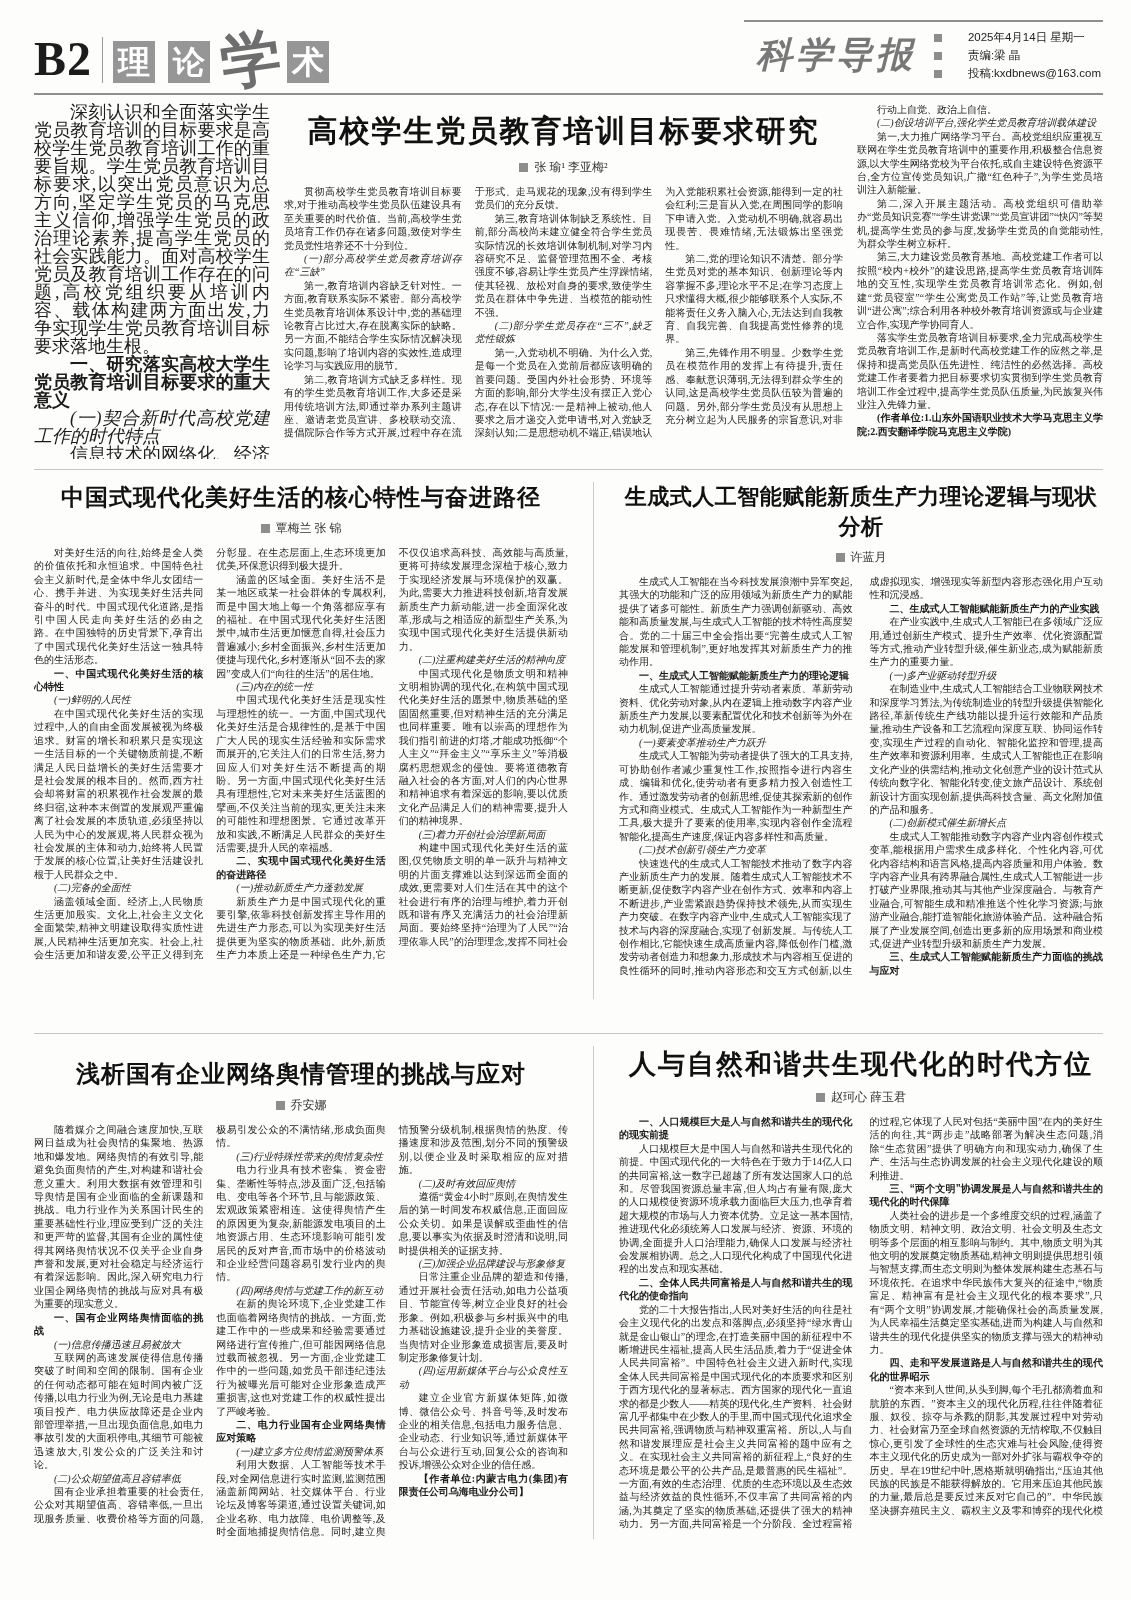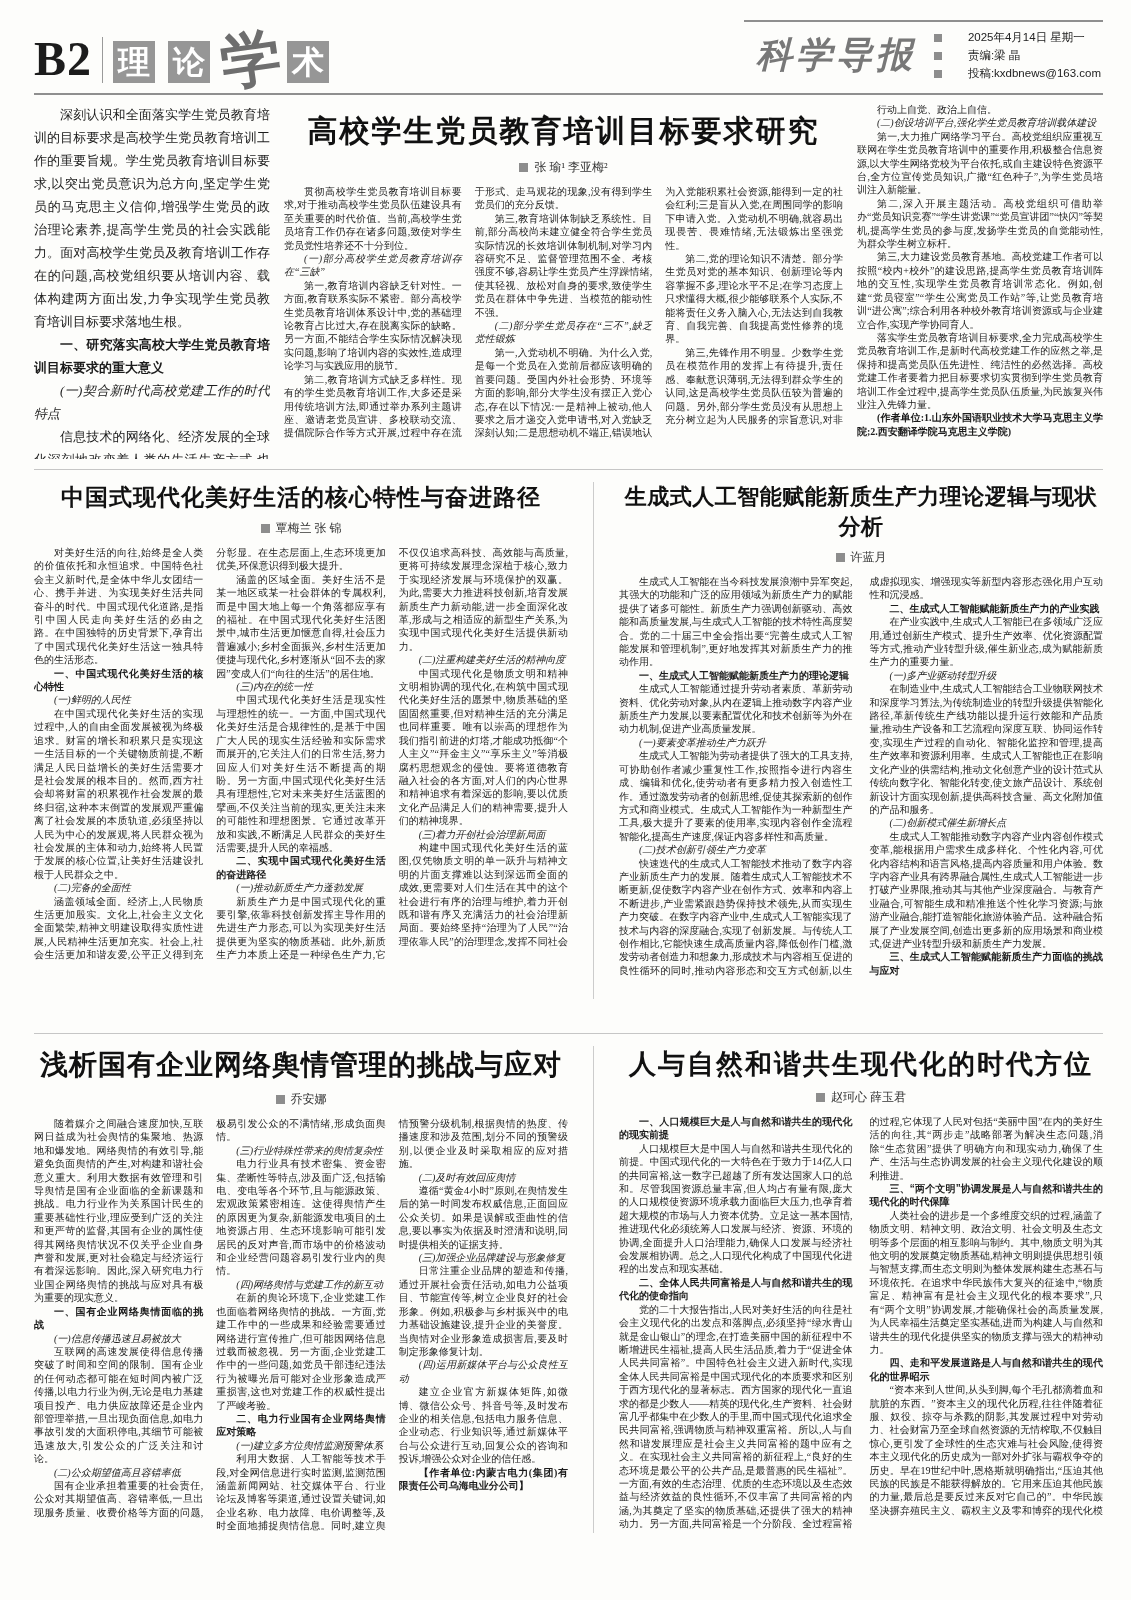--- a/index.html
+++ b/index.html
@@ -33,36 +33,36 @@
   .byline{text-align:center;font-size:12px;margin:7px 0 9px;color:#333;}
   .byline .sq{width:9px;height:9px;position:relative;top:1px;}
   .blocks p{margin:0;text-indent:2em;text-align:justify;}
   .blk-h{font-weight:700;font-family:"Liberation Sans","DejaVu Sans",sans-serif;}
   .blk-hi{font-weight:400;font-style:italic;}
   .blk-au{font-weight:700;}
   .cols{column-fill:auto;overflow:hidden;}
   .bodytext{font-size:10px;line-height:13.4px;}
   
   .a1{display:flex;height:356px;margin-top:8px;}
-  .a1-lede{width:236px;flex:none;font-size:13px;line-height:23px;overflow:hidden;}
+  .a1-lede{width:236px;flex:none;font-size:18px;line-height:18px;overflow:hidden;}
   .a1-main{flex:1;padding:0 14px;min-width:0;}
   .a1-main .headline{font-size:30px;letter-spacing:2px;margin-top:8px;}
   .a1-cols{column-count:3;column-gap:13px;height:256px;}
   .a1-tail{width:246px;flex:none;overflow:hidden;}
   
   .hrule{height:1px;background:#c6c6c6;}
   .hr1{margin:10px 0 12px;}
   .hr2{margin:34px 0 12px;}
   .row{display:flex;gap:12px;}
   .vrule{width:1px;background:#cccccc;margin:0 13px;flex:none;}
   .art-l{width:534px;flex:none;min-width:0;}
   .art-r{flex:1;min-width:0;}
   .a2 .headline{font-size:23px;letter-spacing:1px;}
   .a3 .headline{font-size:22px;letter-spacing:0.5px;}
-  .a4 .headline{font-size:28px;letter-spacing:1px;}
+  .a4 .headline{font-size:24px;letter-spacing:1px;margin-top:12px;}
   .a5 .headline{font-size:27px;letter-spacing:2px;}
   .c3{column-count:3;column-gap:13px;}
   .c2{column-count:2;column-gap:17px;}
   .row2 .cols{height:424px;}
   .row3 .cols{height:416px;}
 </style>
 </head>
 <body>
 
 <div class="page">

